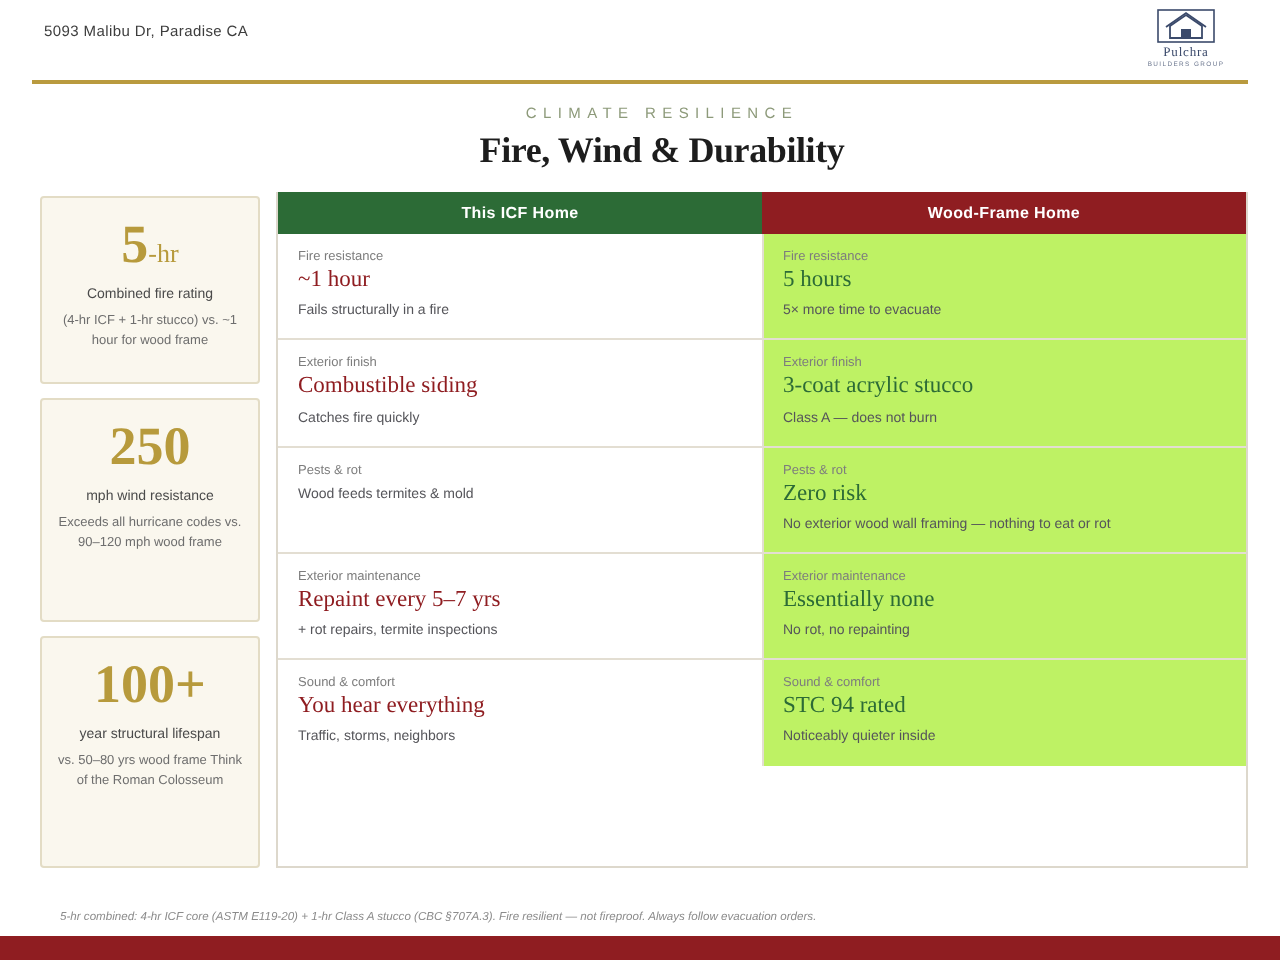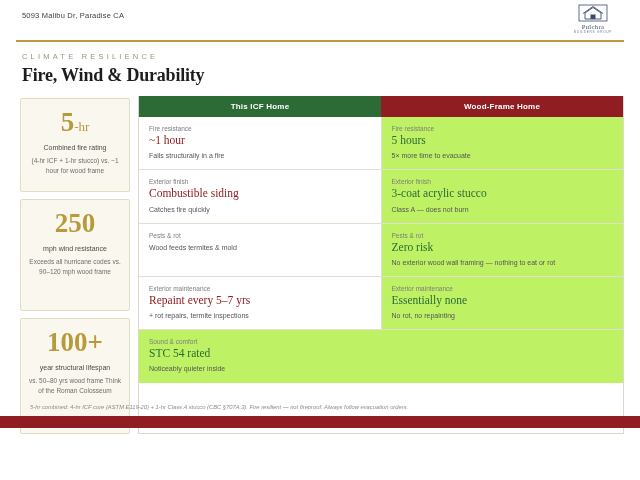--- a/index.html
+++ b/index.html
@@ -10,21 +10,21 @@
     width: 640px;
     height: 480px;
     background: #ffffff;
     font-family: "Liberation Sans", sans-serif;
     color: #2b2b2b;
     overflow: hidden;
   }
   .page {
     position: relative;
     width: 640px;
-    height: 428px;
+    height: 480px;
     box-sizing: border-box;
   }
 
   
   .header {
     position: relative;
     height: 38px;
     padding: 8px 14px 0 22px;
     box-sizing: border-box;
   }
@@ -65,20 +65,21 @@
   }
   .rule-gold {
     height: 2px;
     background: #b99a3e;
     margin: 2px 16px 0 16px;
   }
 
   
   .titleblock {
     padding: 10px 0 6px 22px;
+    text-align: center;
   }
   .eyebrow {
     font-size: 7.5px;
     letter-spacing: 3.2px;
     color: #8d9a7a;
     text-transform: uppercase;
   }
   .title {
     font-family: "Liberation Serif", serif;
     font-size: 18px;
@@ -314,23 +315,28 @@
           <div class="cell-note">+ rot repairs, termite inspections</div>
         </div>
         <div class="cell cell-right">
           <div class="cell-cat">Exterior maintenance</div>
           <div class="cell-head">Essentially none</div>
           <div class="cell-note">No rot, no repainting</div>
         </div>
       </div>
 
       <div class="trow">
-        <div class="cell cell-right">
+        <div class="cell cell-left">
           <div class="cell-cat">Sound &amp; comfort</div>
-          <div class="cell-head">STC 54 rated</div>
+          <div class="cell-head">You hear everything</div>
+          <div class="cell-note">Traffic, storms, neighbors</div>
+        </div>
+        <div class="cell cell-right">
+          <div class="cell-cat">Sound &amp; comfort</div>
+          <div class="cell-head">STC 94 rated</div>
           <div class="cell-note">Noticeably quieter inside</div>
         </div>
       </div>
 
     </div>
   </div>
 
   <div class="footer">
     <div class="footnote">5-hr combined: 4-hr ICF core (ASTM E119-20) + 1-hr Class A stucco (CBC §707A.3). Fire resilient — not fireproof. Always follow evacuation orders.</div>
     <div class="footbar"></div>

